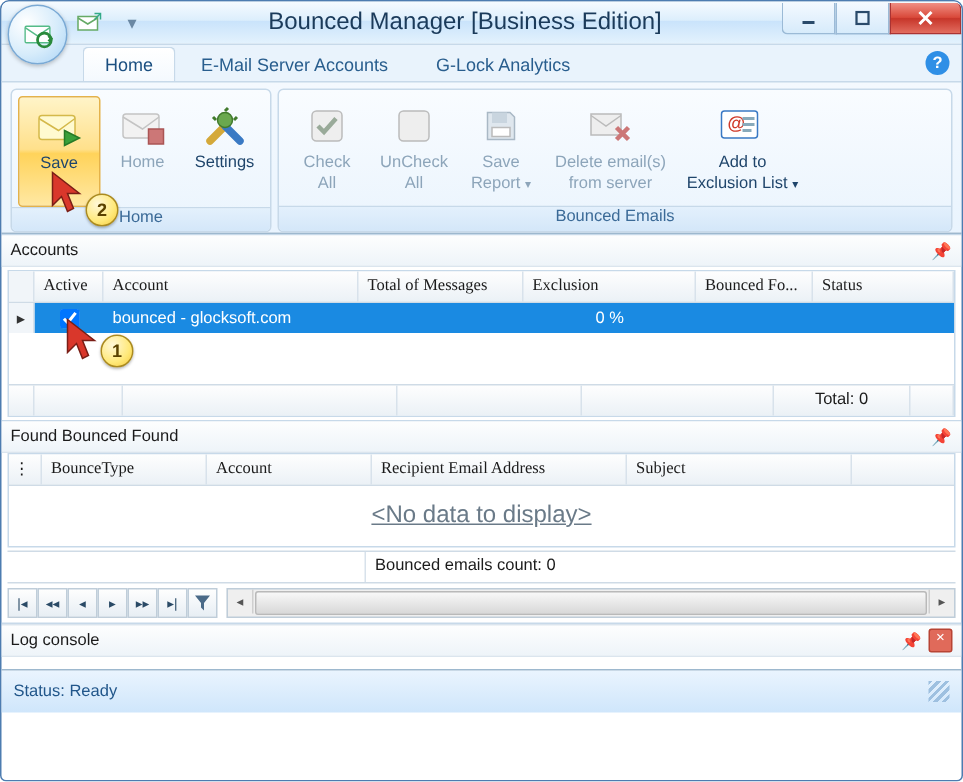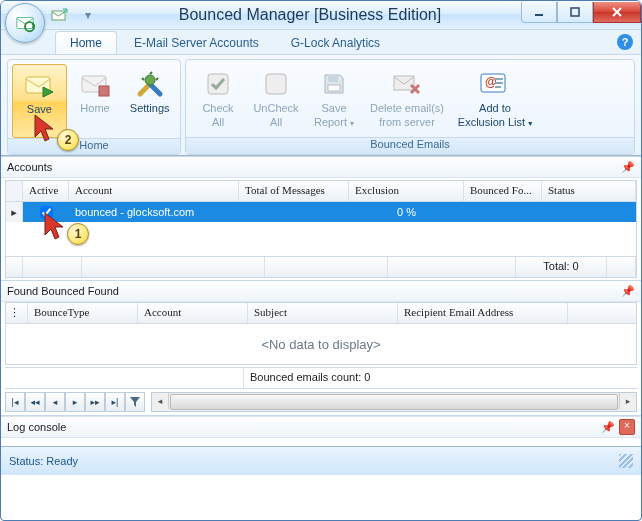--- a/index.html
+++ b/index.html
@@ -55,21 +55,21 @@
   .grow{display:flex;height:20px;align-items:center;font-size:11px;}
   .grow.selected{background:var(--sel-bg);color:var(--sel-text);}
   .grow .gcell{padding:0 6px;box-sizing:border-box;overflow:hidden;white-space:nowrap;}
   .rowind{width:16px;height:20px;background:#f1f5f9;border-right:1px solid #d8e2eb;display:flex;align-items:center;justify-content:center;color:#333;}
   .chkcell{width:36px;display:flex;align-items:center;justify-content:center;}
   .wspace{height:34px;}
   .gridfoot{display:flex;height:20px;border-top:1px solid #cfdbe6;background:linear-gradient(#fefefe,#ebf1f6);}
   .gridfoot .gcell{border-right:1px solid #d8e2eb;padding:3px 6px;font-size:11px;}
   
   .groupbar{height:24px;background:#8f8f8f;color:#fff;font-size:11px;padding:5px 8px;border:1px solid #7a7a7a;margin:2px 4px;}
-  .nodata{height:40px;display:flex;align-items:center;justify-content:center;color:#6a7a88;font-size:13px;}
+  .nodata{height:40px;display:flex;align-items:center;justify-content:center;color:#6a7a88;font-size:16px;text-decoration:underline;}
   .countbar{display:flex;height:20px;border-top:1px solid #cfdbe6;border-bottom:1px solid #cfdbe6;margin:0 4px;}
   .countbar .spacer{flex:0 0 238px;border-right:1px solid #d8e2eb;}
   .countbar .lab{flex:1;padding:3px 6px;font-size:11px;}
   
   .navrow{height:22px;margin:2px 4px;display:flex;align-items:center;gap:0;}
   .navbtn{width:18px;height:18px;border:1px solid #bfcdd9;background:linear-gradient(#fefefe,#e7eef4);display:flex;align-items:center;justify-content:center;font-size:9px;color:#2a4a66;}
   .navbtn.filter svg{width:12px;height:12px;}
   .navsep{flex:0 0 6px;}
   .navscroll{flex:1;height:18px;border:1px solid #bfcdd9;background:#efefef;position:relative;display:flex;align-items:center;}
   .navscroll .thumb{position:absolute;left:18px;right:18px;top:1px;bottom:1px;background:linear-gradient(#f8f8f8,#d8d8d8);border:1px solid #b9b9b9;border-radius:2px;}
@@ -283,22 +283,22 @@
   <div class="panel found">
     <div class="phead">
       <span>Found Bounced Found</span>
       <span class="pin">📌</span>
     </div>
     <div class="grid" style="margin-top:0">
       <div class="ghead">
         <div class="gcell">⋮</div>
         <div class="gcell" style="width:110px">BounceType</div>
         <div class="gcell" style="width:110px">Account</div>
+        <div class="gcell" style="width:170px">Recipient Email Address</div>
         <div class="gcell" style="width:150px">Subject</div>
-        <div class="gcell" style="width:170px">Recipient Email Address</div>
       </div>
       <div class="nodata">&lt;No data to display&gt;</div>
     </div>
     <div class="countbar">
       <div class="spacer"></div>
       <div class="lab">Bounced emails count: 0</div>
     </div>
     <div class="navrow">
       <div class="navbtn">|◂</div>
       <div class="navbtn">◂◂</div>

